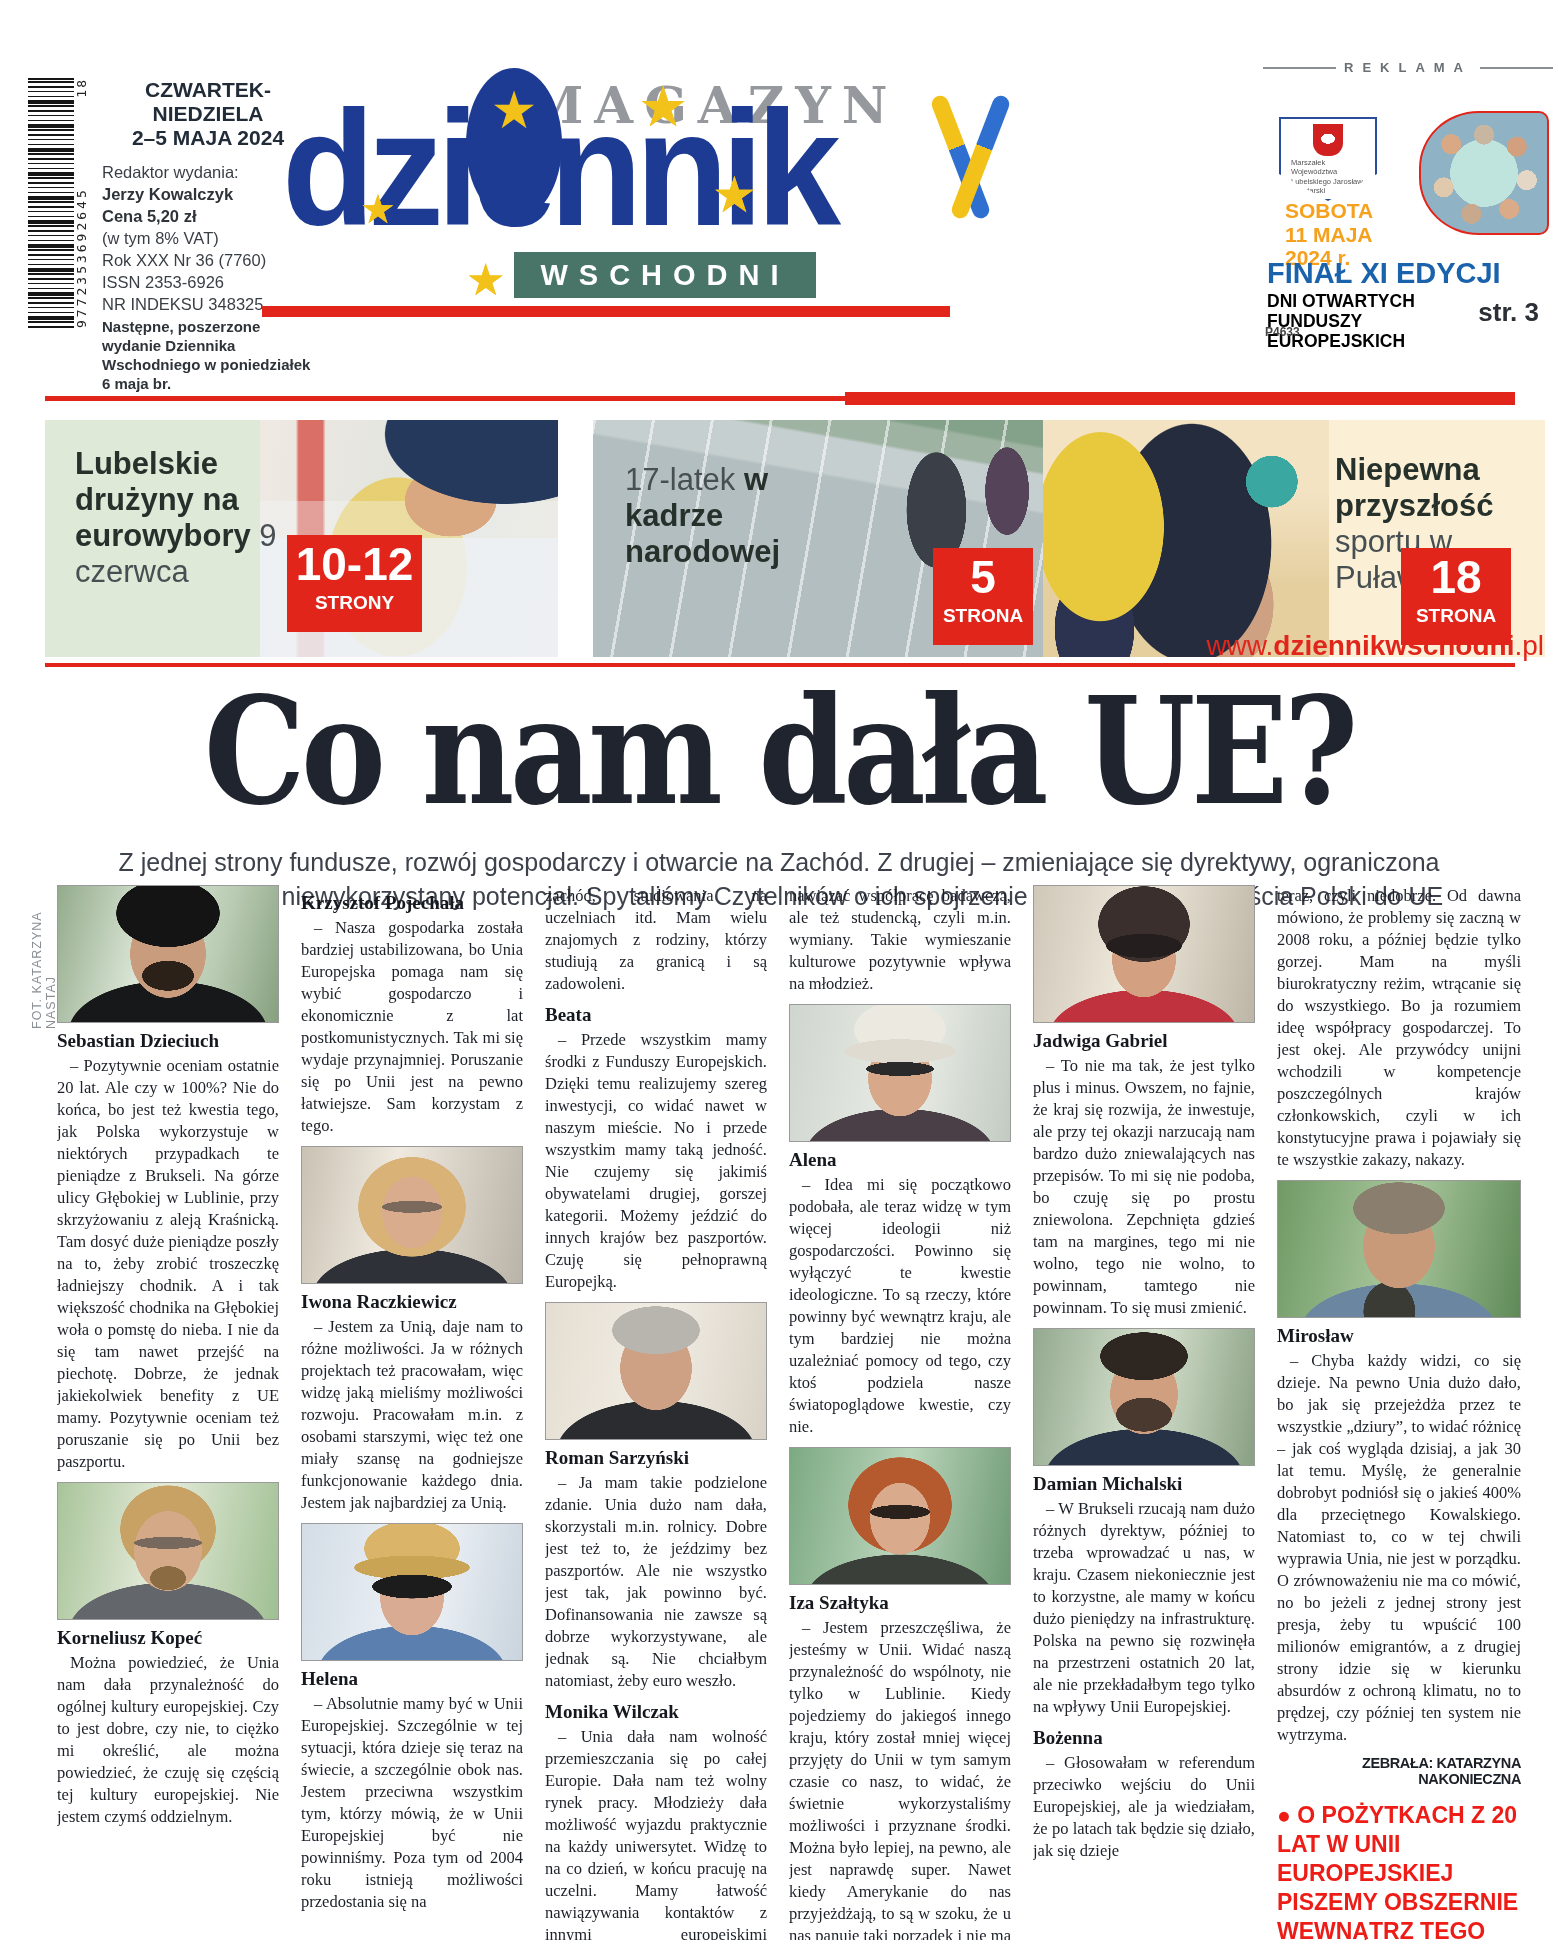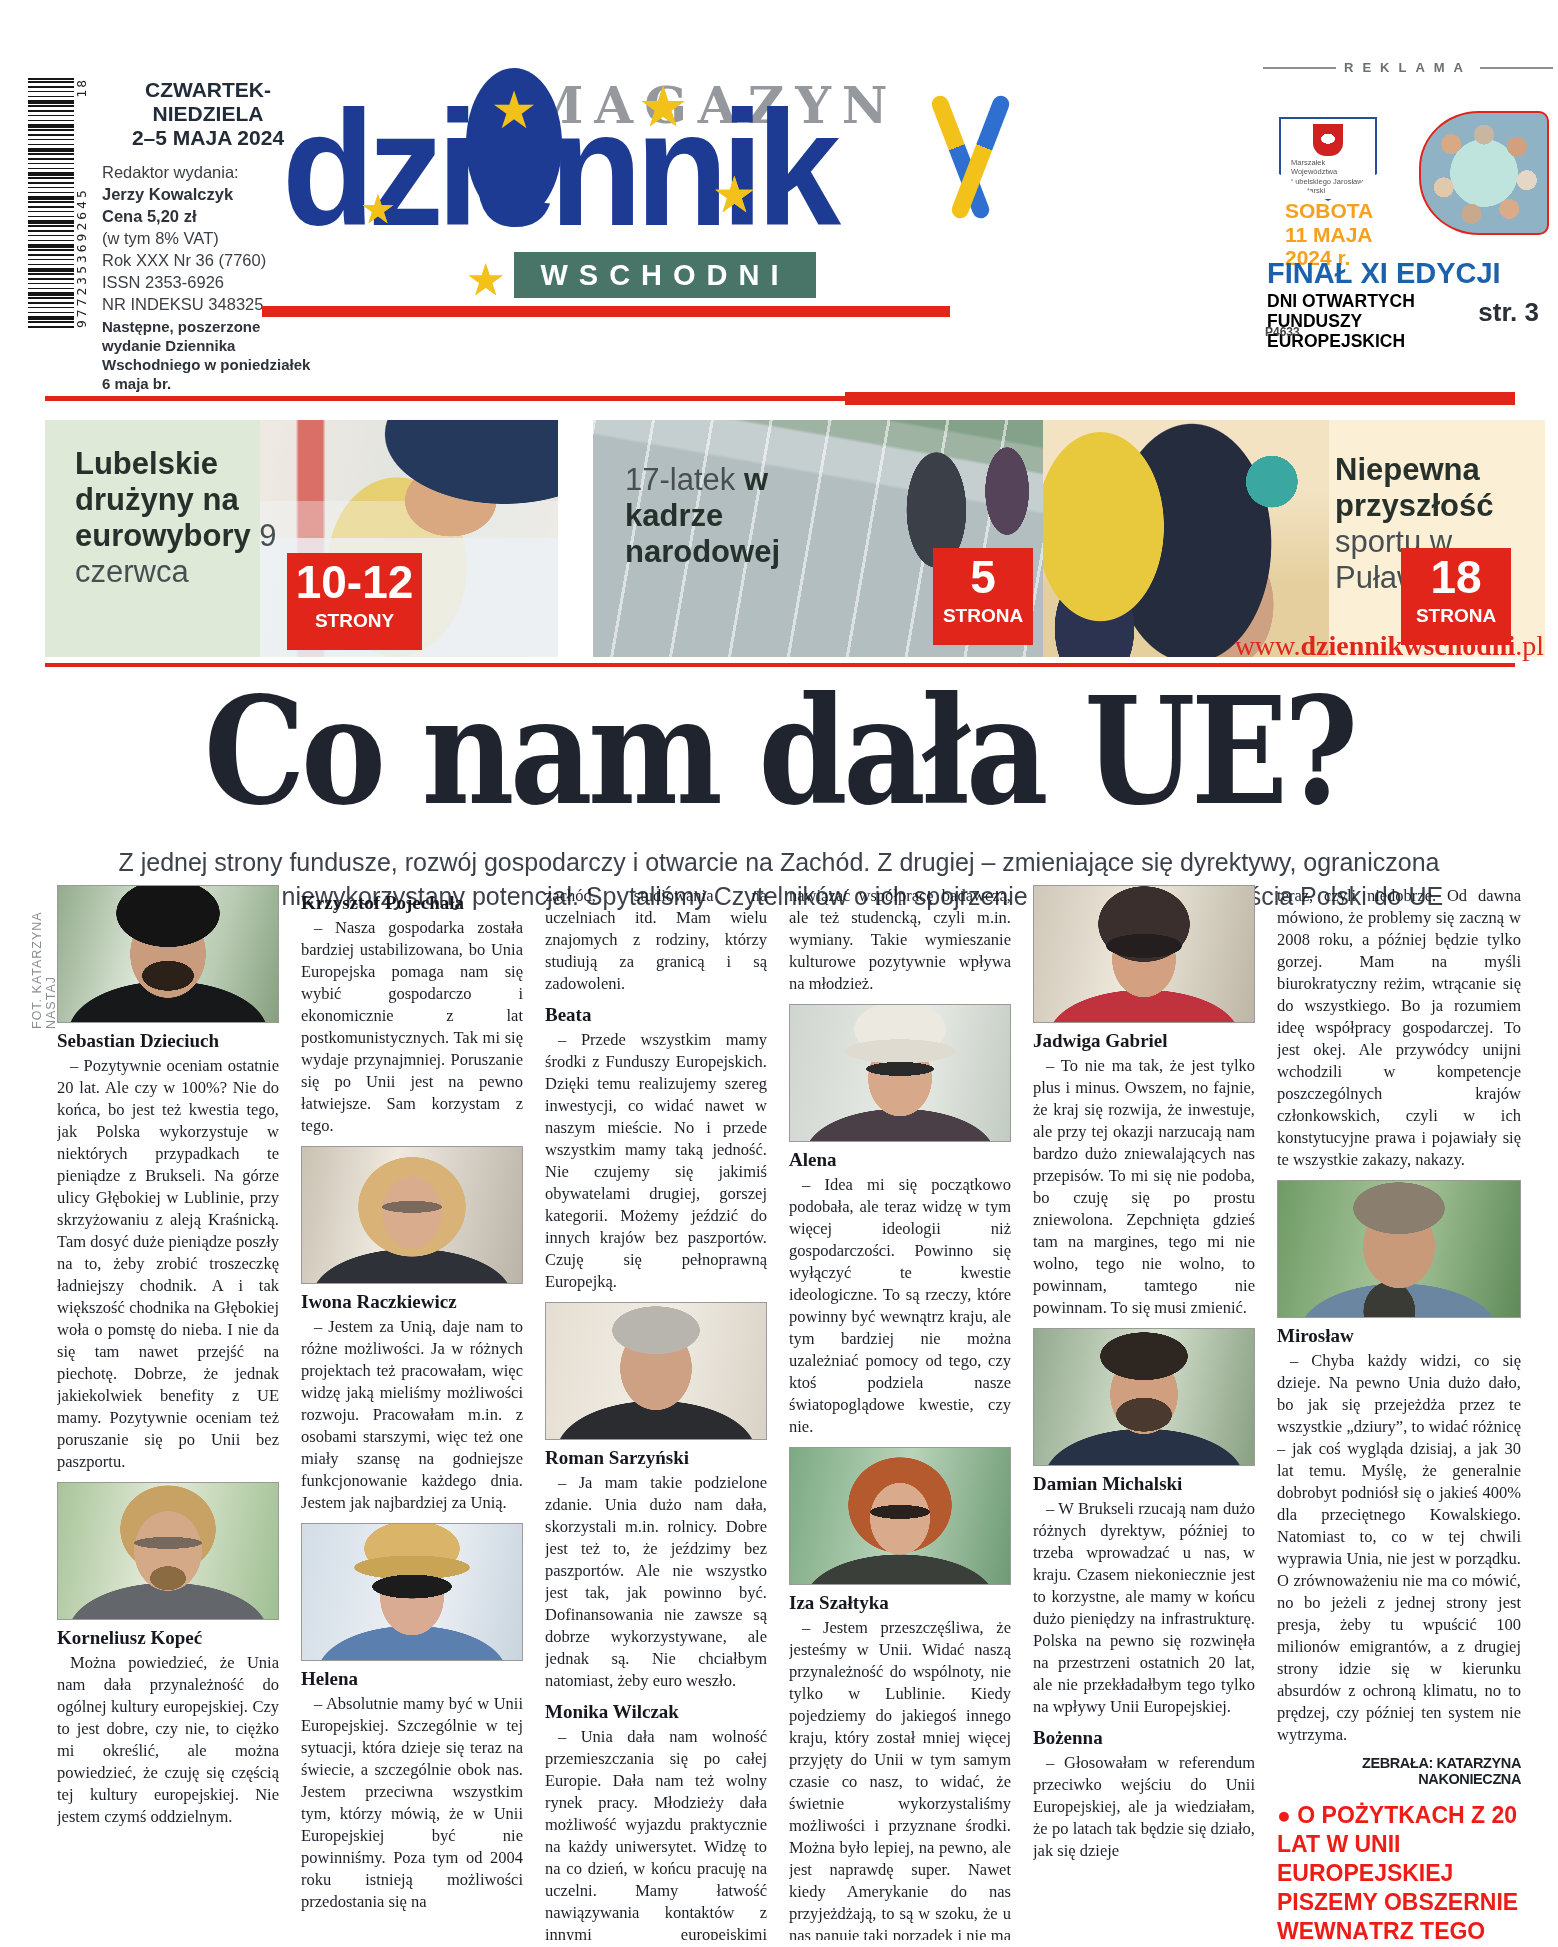--- a/index.html
+++ b/index.html
@@ -114,27 +114,27 @@
       linear-gradient(10deg, #b2bec0 0 68%, #c6cfd0 69% 80%, #9eb3a2 81% 88%, #84a289 89%); }
   .t3-img { left:0; width:57%;
     background:
       radial-gradient(circle 26px at 80% 26%, #3aa8a0 0 99%, transparent 100%),
       radial-gradient(ellipse 64px 95px at 20% 45%, #e8c93e 0 99%, transparent 100%),
       radial-gradient(ellipse 40px 60px at 18% 88%, #2b3350 0 99%, transparent 100%),
       radial-gradient(ellipse 80px 120px at 52% 52%, #252c3e 0 99%, transparent 100%),
       radial-gradient(ellipse 42px 60px at 66% 78%, #cfa183 0 99%, transparent 100%),
       linear-gradient(0deg,#e5cf9f 0 30%, #f3e3c3 70%); }
   .badge { position:absolute; z-index:4; background:#e1251b; color:#fff; text-align:center; height:97px; }
-  .t1 .badge { left:242px; top:133px; width:135px; }
+  .t1 .badge { left:242px; top:115px; width:135px; }
   .t2 .badge { left:340px; top:128px; width:100px; }
   .t3 .badge { left:358px; top:128px; width:110px; }
   .badge-num { font-weight:bold; font-size:46px; line-height:58px; }
   .badge-label { font-weight:bold; font-size:19px; line-height:20px; }
 
-  .siteurl { position:absolute; top:630px; right:14px; font-size:28px; color:#e1251b; text-decoration:none; z-index:5;font-family:Liberation Serif, serif; }
+  .siteurl { position:absolute; top:630px; right:14px; font-size:28px; color:#e1251b; text-decoration:none; z-index:5; }
   .siteurl b { font-weight:bold; }
   .rule-teasers { position:absolute; left:45px; top:663px; width:1470px; height:4px; background:#e1251b; }
 
   
   .headline { position:absolute; left:0; top:676px; width:100%; text-align:center;
     font-family:"DejaVu Serif",serif; font-weight:bold; font-size:148px; color:#20242e;
     letter-spacing:-5px; transform:scaleX(.86); transform-origin:center top; line-height:1.02; }
   .lede { position:absolute; left:69px; top:846px; width:1420px; text-align:center;
     font-size:25px; line-height:1.34; color:#3c414b; }
 

